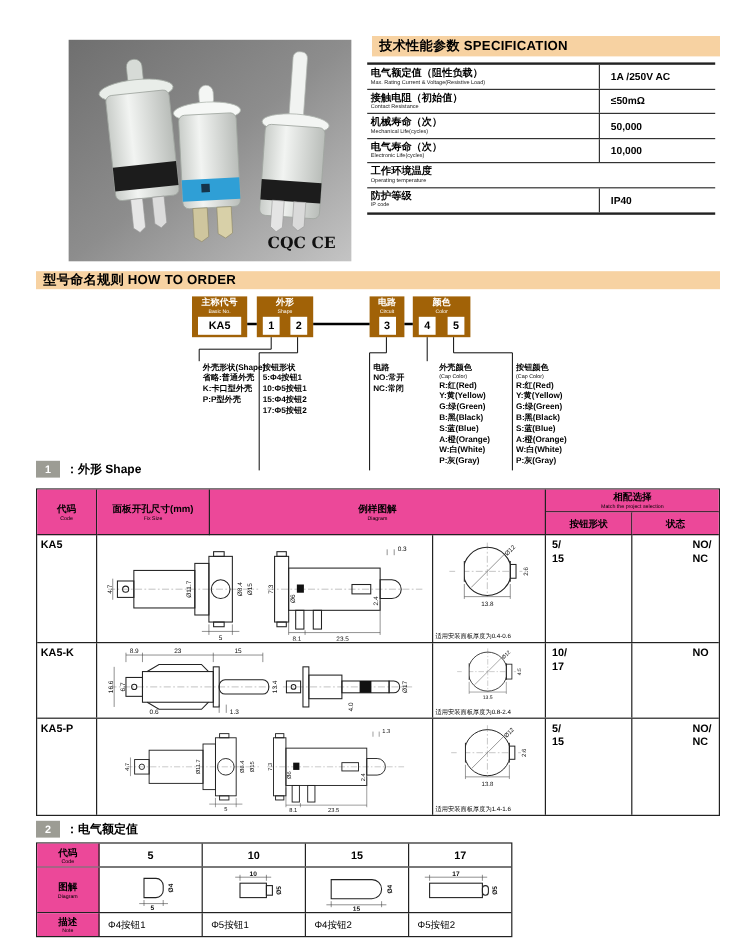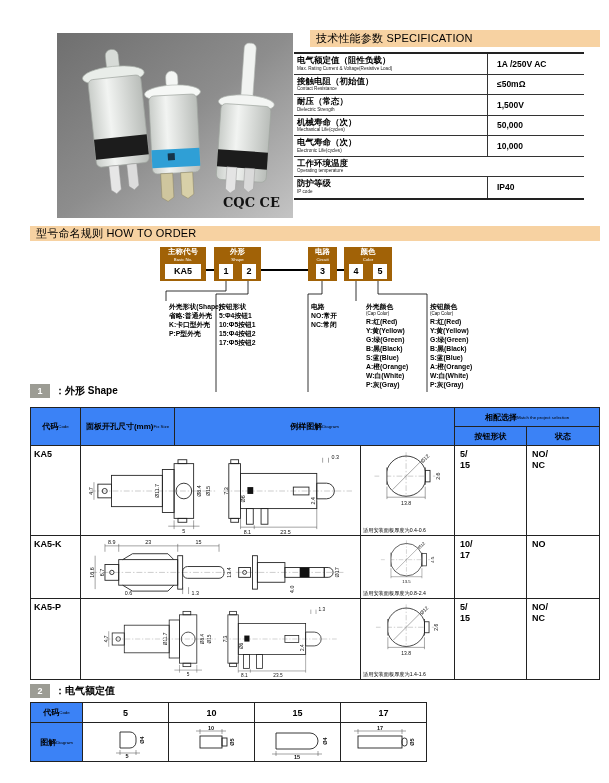--- a/index.html
+++ b/index.html
@@ -3,25 +3,25 @@
 <meta charset="utf-8">
 <style>
   * { margin:0; padding:0; box-sizing:border-box; }
   html,body { background:#fff; }
   body {
     width:609px; height:783px; position:relative;
     font-family:"Liberation Sans", sans-serif; color:#000; overflow:hidden;
   }
   .abs { position:absolute; }
   .band {
-    position:absolute; background:#f7d2a2; font-weight:normal; font-size:11px;
+    position:absolute; background:#f7d2a2; font-weight:bold; font-size:11px;
     display:flex; align-items:center; padding-left:6px; letter-spacing:0.2px;
   }
   
-  .spec-table { position:absolute; left:294px; top:52px; width:290px;
+  .spec-table { position:absolute; left:306px; top:52px; width:290px;
     border-top:2px solid #222; border-bottom:2px solid #222; }
   .spec-row { display:flex; height:20.5px; border-bottom:1px solid #333; }
   .spec-row:last-child { border-bottom:none; }
   .spec-label { width:146px; padding:2px 0 0 3px; overflow:hidden; }
   .spec-label .cn { font-size:8.5px; font-weight:bold; line-height:9.5px; }
   .spec-label .en { font-size:4.6px; color:#222; line-height:5.5px; white-space:nowrap; }
   .spec-value { flex:1; border-left:1px solid #333; font-size:8.5px; font-weight:bold;
     display:flex; align-items:center; padding-left:9px;margin-left:47px; }
   
   .obox { position:absolute; height:34px; background:#a16207; color:#fff; text-align:center; }
@@ -35,29 +35,29 @@
     white-space:nowrap; }
   .co .tiny { font-size:4.5px; line-height:5.5px; font-weight:normal; }
   
   .sec-title { position:absolute; display:flex; align-items:center; gap:5px; }
   .numbox { width:20px; height:14px; background:#9c9c94; color:#fff; font-weight:bold;
     font-size:9px; text-align:center; line-height:14px; }
   .sec-label { font-weight:bold; font-size:10px; }
   
   .t1 { position:absolute; left:30px; top:407px; width:570px; border:1px solid #222; }
   .t1 .hrow { display:flex; height:38px; }
-  .hc { background:#3b82f6; border-right:1px solid #222; border-bottom:1px solid #222;
-    display:flex; align-items:center; justify-content:center; }
+  .hc { background:#ec4899; border-right:1px solid #222; border-bottom:1px solid #222;
+    display:flex; flex-direction:column; align-items:center; justify-content:center; }
   .hc .cn { font-size:8px; font-weight:bold; line-height:9px; }
   .hc .en { font-size:4.4px; line-height:5px; }
   .hc.noR { border-right:none; }
   .t1row { display:flex; border-bottom:1px solid #222; }
   .t1row:last-child { border-bottom:none; }
   .dc { border-right:1px solid #222; position:relative; overflow:hidden; }
-  .dc.noR { border-right:none; }
+  .dc.noR { border-right:none;margin-left:45px; }
   .code-cell { font-size:9px; font-weight:bold; padding:3px 0 0 3px; }
   .val-cell { font-size:9px; font-weight:bold; padding:3px 0 0 5px; white-space:pre-line; line-height:11px; }
   .fx-note { position:absolute; bottom:1px; left:2px; font-size:5.2px; white-space:nowrap; }
   
   .diag .s, .fx .s, .bt .s { fill:none; stroke:#222; stroke-width:0.9; }
   .diag .sf, .fx .sf, .bt .sf { fill:#111; stroke:none; }
   .diag .cl, .fx .cl { fill:none; stroke:#999; stroke-width:0.5; stroke-dasharray:6 2 1.5 2; }
   .diag .dl, .fx .dl, .bt .dl { fill:none; stroke:#444; stroke-width:0.5; }
   .diag text, .fx text, .bt text { font-size:5.5px; fill:#111; font-family:"Liberation Sans",sans-serif; }
   .diag { display:block; margin:2px auto 0; }
@@ -129,27 +129,20 @@
         <div class="en">Max.  Rating  Current &amp; Voltage(Resistive Load)</div>
       </div>
     <div class="spec-value">1A  /250V AC</div>
   </div>
   <div class="spec-row">
     <div class="spec-label">
         <div class="cn">接触电阻（初始值）</div>
         <div class="en">Contact  Resistance</div>
       </div>
     <div class="spec-value">≤50mΩ</div>
-  </div>
-  <div class="spec-row">
-    <div class="spec-label">
-        <div class="cn">耐压（常态）</div>
-        <div class="en">Dielectric  Strength</div>
-      </div>
-    <div class="spec-value">1,500V</div>
   </div>
   <div class="spec-row">
     <div class="spec-label">
         <div class="cn">机械寿命（次）</div>
         <div class="en">Mechanical Life(cycles)</div>
       </div>
     <div class="spec-value">50,000</div>
   </div>
   <div class="spec-row">
     <div class="spec-label">
@@ -551,13 +544,23 @@
         <rect x="16" y="11" width="44" height="12" class="s"></rect>
           <rect x="60" y="13" width="5" height="8" rx="2.5" class="s"></rect>
         <line x1="16" y1="4" x2="16" y2="9" class="dl"></line>
           <line x1="60" y1="4" x2="60" y2="9" class="dl"></line>
           <line x1="12" y1="6" x2="64" y2="6" class="dl"></line>
         <text x="38" y="5" text-anchor="middle" font-size="6">17</text>
         <text transform="rotate(-90 70 17)" x="70" y="19" text-anchor="middle">Ø5</text>
       </svg>
     </div>
   </div>
+  <div class="t2r" style="height:19px">
+    <div class="hc lblc" style="border-bottom:none">
+        <div class="cn">描述</div>
+        <div class="en">Note</div>
+      </div>
+    <div class="t2c note">Φ4按钮1</div>
+    <div class="t2c note">Φ5按钮1</div>
+    <div class="t2c note">Φ4按钮2</div>
+    <div class="t2c note">Φ5按钮2</div>
+  </div>
 </div>
 
 </body></html>

